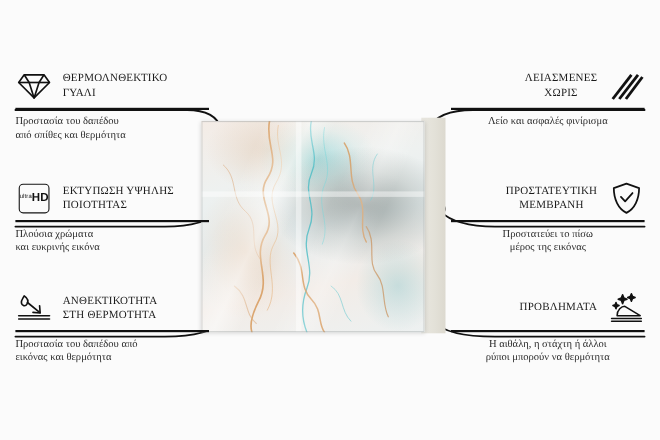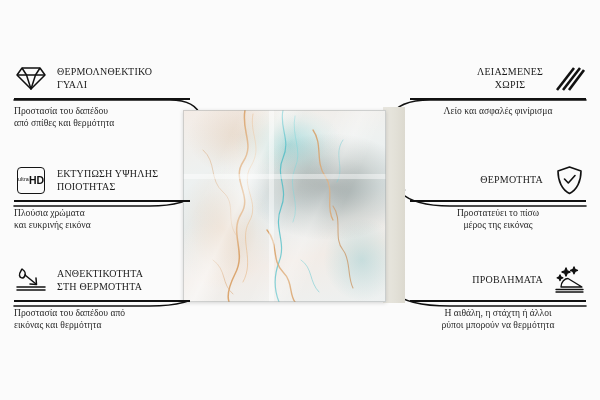--- a/index.html
+++ b/index.html
@@ -286,21 +286,22 @@
     <div class="f-head">
       <div class="f-icon">
         <svg width="27" height="30" viewBox="0 0 27 30">
           <g fill="none" stroke="#111" stroke-width="1.6" stroke-linecap="round" stroke-linejoin="round">
             <path d="M13.5,2 L25,6 C25,16 21,25 13.5,28.5 C6,25 2,16 2,6 Z"></path>
             <path d="M8.5,14 L12.3,18 L19,10.5"></path>
           </g>
         </svg>
       </div>
       <div class="f-title">
-        <div>ΘΕΡΜΟΤΗΤΑ</div>
+        <div>ΠΡΟΣΤΑΤΕΥΤΙΚΗ</div>
+        <div>ΜΕΜΒΡΑΝΗ</div>
       </div>
     </div>
     <div class="f-rule"></div>
     <div class="f-body">
       <div>Προστατεύει το πίσω</div>
       <div>μέρος της εικόνας</div>
     </div>
   </div>
 
   <div class="feature right blk3">

